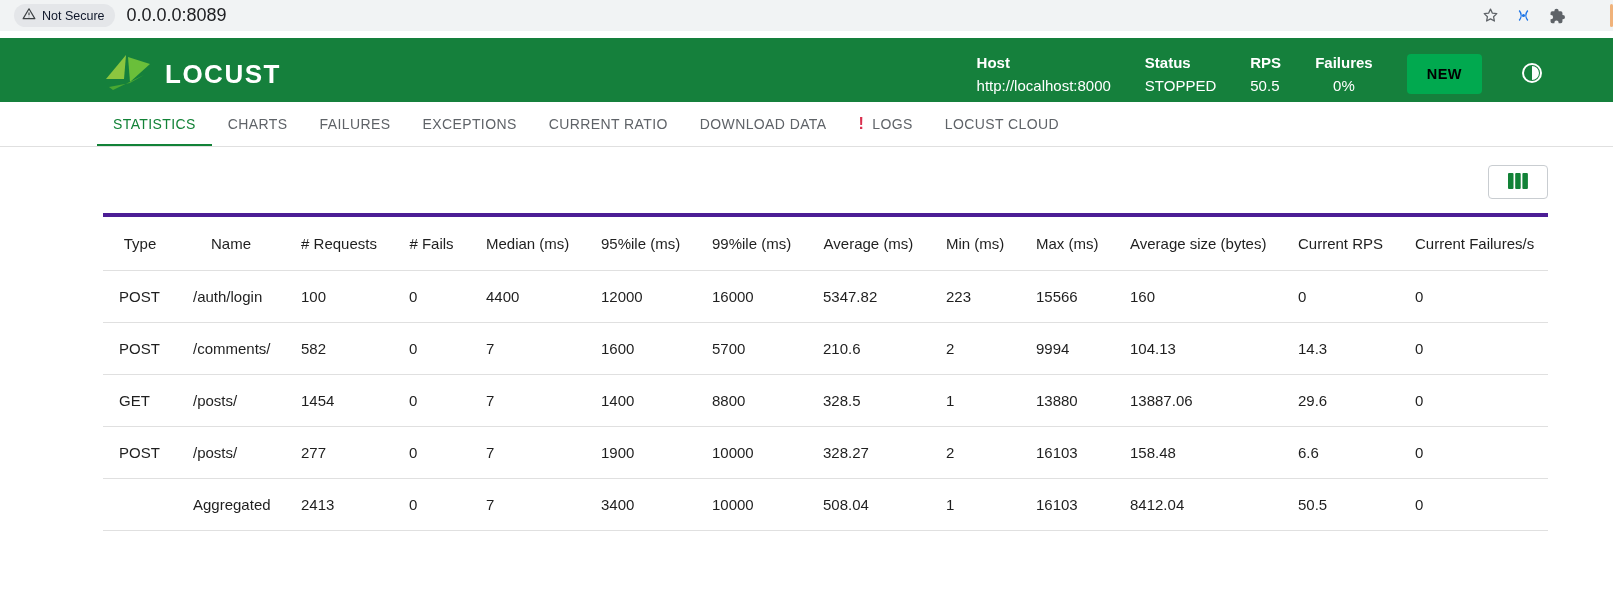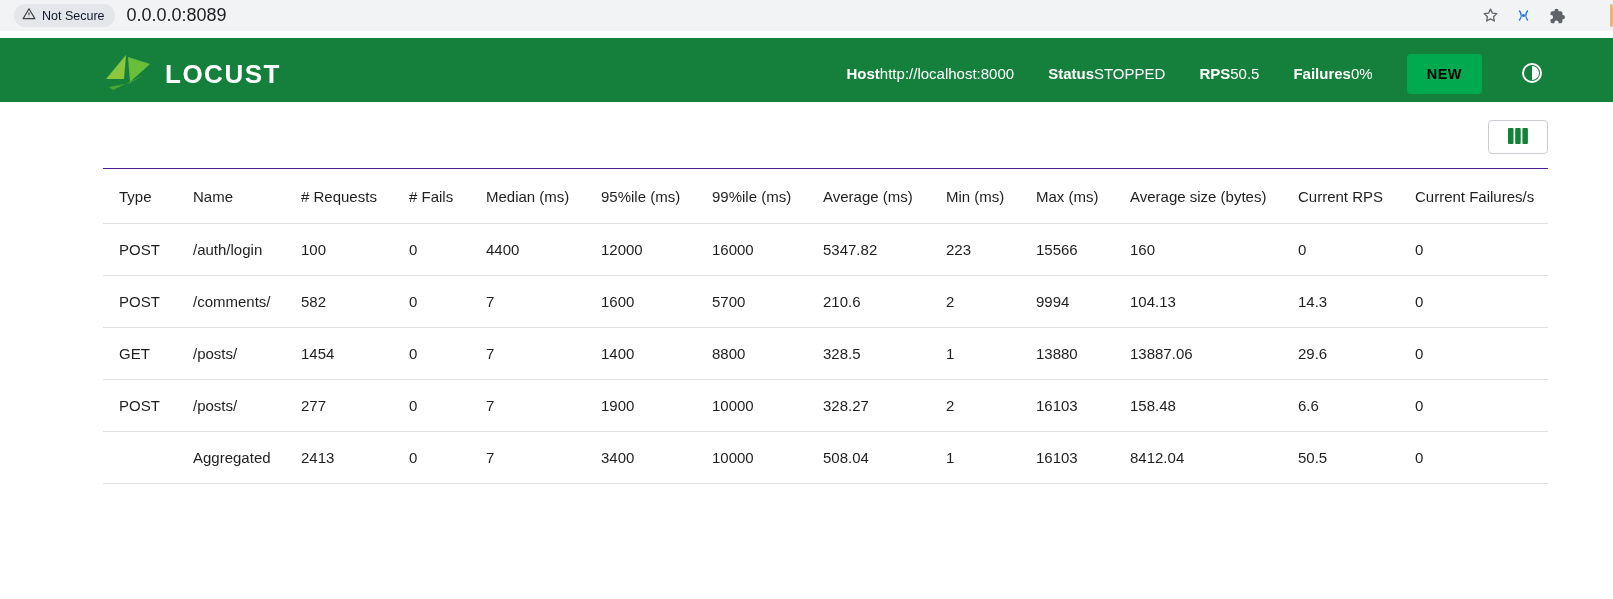--- a/index.html
+++ b/index.html
@@ -29,21 +29,21 @@
   .edge-accent{position:absolute;right:0;top:4px;width:3px;height:23px;background:#f0b27a;border-radius:2px;}
 
   .gap-strip{height:7px;background:#ffffff;}
 
   
   .app-header{height:64px;background:var(--header-green);display:flex;align-items:center;
     padding:8px 65px 0 103px;color:#fff;}
   .brand{display:flex;align-items:center;gap:12px;}
   .brand-name{font-size:26px;font-weight:700;letter-spacing:1.5px;color:#fff;}
   .header-right{margin-left:auto;display:flex;align-items:center;gap:34px;}
-  .stat-block{display:flex;flex-direction:row;line-height:1.55;}
+  .stat-block{display:flex;flex-direction:column;line-height:1.55;}
   .stat-label{font-weight:700;font-size:15px;}
   .stat-value{font-size:15px;font-weight:400;}
   .stat-center .stat-value{text-align:center;}
   .btn{border:none;border-radius:4px;color:#000000;font-weight:700;font-size:14.5px;
     letter-spacing:.5px;padding:12px 20px;cursor:pointer;font-family:inherit;}
   .btn-new{background:var(--new-button-green);}
   .btn-reset{background:var(--reset-button-orange);padding:12px 26px;}
   .theme-toggle{background:none;border:none;cursor:pointer;display:flex;align-items:center;padding:4px;}
 
   
@@ -56,21 +56,21 @@
   
   .toolbar{display:flex;justify-content:flex-end;padding:18px 65px 0 0;}
   .columns-btn{width:60px;height:34px;border:1px solid #c9cdd1;border-radius:4px;background:#fff;
     display:flex;align-items:center;justify-content:center;cursor:pointer;}
 
   
   .table-wrap{margin:14px 65px 0 103px;}
   table{width:100%;border-collapse:collapse;table-layout:fixed;}
   th,td{text-align:left;padding:0 16px;font-size:15px;font-weight:400;color:var(--text-dark);
     border-bottom:1px solid var(--divider);white-space:nowrap;overflow:hidden;}
-  thead th{height:55px;border-top:1px solid #4c1d95;cursor:pointer;}
+  thead th{height:55px;border-top:4px solid #4c1d95;cursor:pointer;text-align:center;}
   tbody td{height:52px;}
 </style>
 </head>
 <body>
 
 <div class="page">
 
   <div class="browser-bar">
     <div class="chip">
       <span>
@@ -141,20 +141,33 @@
         <span>
           <svg width="24" height="24" viewBox="0 0 24 24">
             <circle cx="12" cy="12" r="9" fill="none" stroke="#ffffff" stroke-width="2"></circle>
             <path d="M12 5 a7 7 0 0 1 0 14 Z" fill="#ffffff"></path>
           </svg>
         </span>
       </button>
     </div>
   </header>
 
+  <nav class="tabs">
+    <div class="tab active">STATISTICS</div>
+    <div class="tab">CHARTS</div>
+    <div class="tab">FAILURES</div>
+    <div class="tab">EXCEPTIONS</div>
+    <div class="tab">CURRENT RATIO</div>
+    <div class="tab">DOWNLOAD DATA</div>
+    <div class="tab">
+      <span class="tab-badge">!</span>
+      <span>LOGS</span>
+    </div>
+    <div class="tab">LOCUST CLOUD</div>
+  </nav>
 
   <div class="toolbar">
     <button class="columns-btn">
       <span>
         <svg width="22" height="18" viewBox="0 0 22 18">
           <rect x="1" y="1" width="5.5" height="16" rx="1" fill="#128237"></rect>
           <rect x="8.2" y="1" width="5.5" height="16" rx="1" fill="#128237"></rect>
           <rect x="15.4" y="1" width="5.5" height="16" rx="1" fill="#128237"></rect>
         </svg>
       </span>

